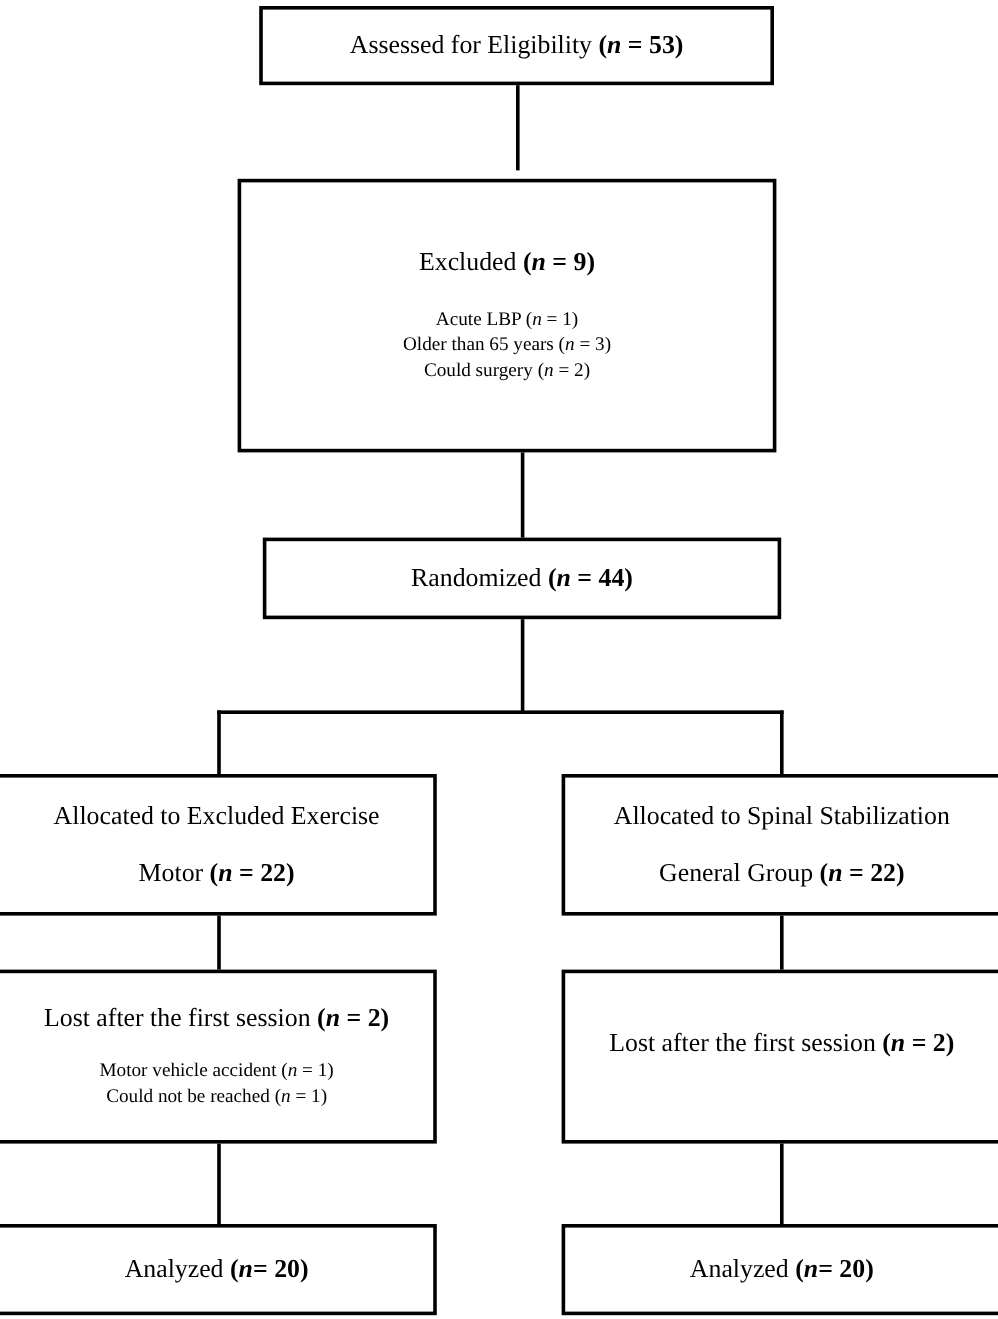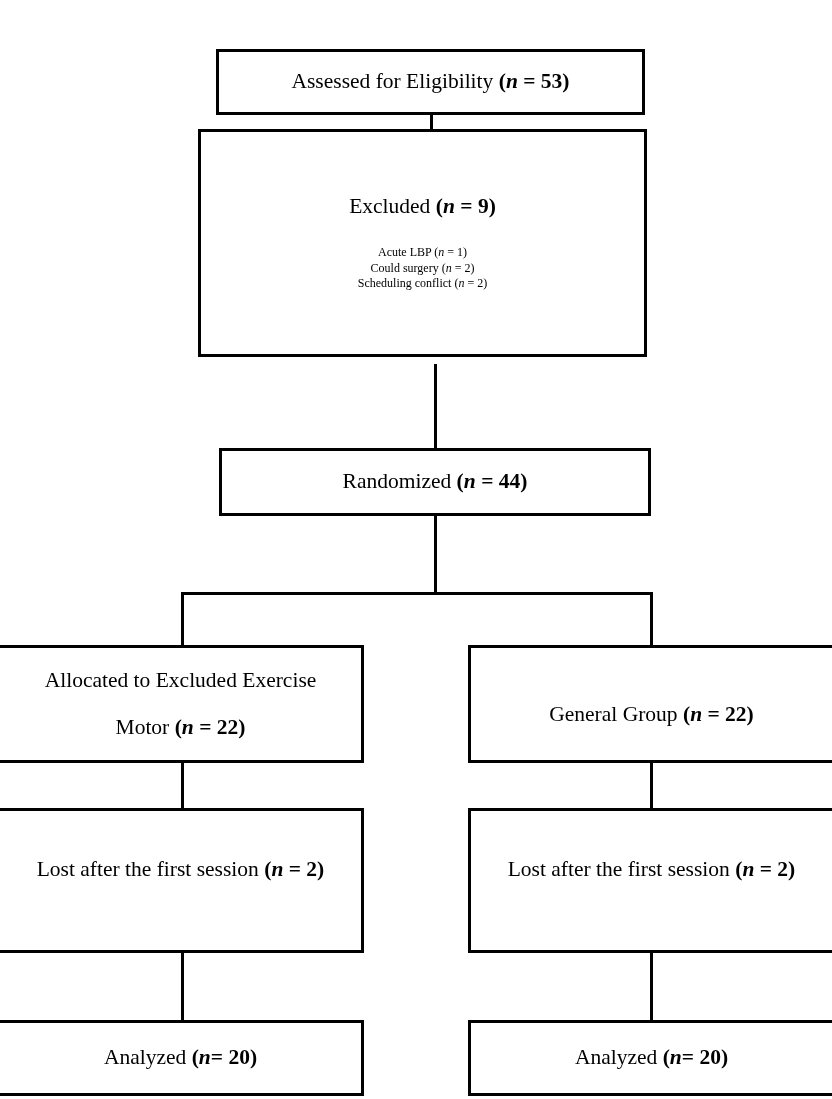--- a/index.html
+++ b/index.html
@@ -36,37 +36,37 @@
   }
   .v-line { width: 3px; }
   .h-line { height: 3px; }
 
   .ttl {
     font-size: 21.5px;
     line-height: 1.18;
     white-space: nowrap;
   }
   .sub {
-    font-size: 12px;
+    font-size: 16px;
     line-height: 1.30;
     white-space: nowrap;
   }
   .blk { display: block; }
 
   .n-italic { font-style: italic; }
   .n-bold   { font-weight: bold; }
   .n-bi     { font-style: italic; font-weight: bold; }
   .eq-bold  { font-weight: bold; }
 
   .gap-sm { height: 22px; }
   .gap-md { height: 26px; }
 
   
-  #node-assessed   { left: 216px; top: 5px;    width: 429px; height: 66px; margin-top: 44px; }
-  #node-excluded   { left: 198px; top: 129px;  width: 449px; height: 228px; }
+  #node-assessed   { left: 216px; top: 5px;    width: 429px; height: 66px; }
+  #node-excluded   { left: 198px; top: 149px;  width: 449px; height: 228px; }
   #node-randomized { left: 219px; top: 448px;  width: 432px; height: 68px; }
 
   #node-alloc-left   { left: -3px;  top: 645px;  width: 367px; height: 118px; }
   #node-alloc-right  { left: 468px; top: 645px;  width: 367px; height: 118px; }
   #node-lost-left    { left: -3px;  top: 808px;  width: 367px; height: 145px; }
   #node-lost-right   { left: 468px; top: 808px;  width: 367px; height: 145px; }
   #node-analyzed-left  { left: -3px;  top: 1020px; width: 367px; height: 76px; }
   #node-analyzed-right { left: 468px; top: 1020px; width: 367px; height: 76px; }
 
   
@@ -104,47 +104,53 @@
 
   <div class="node" id="node-excluded">
     <div class="ttl"><span>Excluded</span><span> </span><span class="eq-bold">(</span><span class="n-bi">n</span><span class="eq-bold"> = </span><span class="n-bold">9</span><span class="eq-bold">)</span></div>
 
     <div class="gap-md"></div>
 
     <div class="sub">
       <span class="blk"><span>Acute LBP</span><span> (</span><span class="n-italic">n</span><span> = </span><span>1</span><span>)</span></span>
 
 
+      <span class="blk"><span>Older than 65 years</span><span> (</span><span class="n-italic">n</span><span> = </span><span>3</span><span>)</span></span>
 
       <span class="blk"><span>Could surgery</span><span> (</span><span class="n-italic">n</span><span> = </span><span>2</span><span>)</span></span>
 
-      <span class="blk"><span>Scheduling conflict</span><span> (</span><span class="n-italic">n</span><span> = </span><span>2</span><span>)</span></span>
     </div>
   </div>
 
   <div class="node" id="node-randomized">
     <div class="ttl"><span>Randomized</span><span> </span><span class="eq-bold">(</span><span class="n-bi">n</span><span class="eq-bold"> = </span><span class="n-bold">44</span><span class="eq-bold">)</span></div>
   </div>
 
   <div class="node" id="node-alloc-left">
     <div class="ttl">Allocated to Excluded Exercise</div>
     <div class="gap-sm"></div>
     <div class="ttl"><span>Motor</span><span> </span><span class="eq-bold">(</span><span class="n-bi">n</span><span class="eq-bold"> = </span><span class="n-bold">22</span><span class="eq-bold">)</span></div>
   </div>
 
   <div class="node" id="node-alloc-right">
+    <div class="ttl">Allocated to Spinal Stabilization</div>
     <div class="gap-sm"></div>
     <div class="ttl"><span>General Group</span><span> </span><span class="eq-bold">(</span><span class="n-bi">n</span><span class="eq-bold"> = </span><span class="n-bold">22</span><span class="eq-bold">)</span></div>
   </div>
 
   <div class="node" id="node-lost-left">
     <div class="ttl"><span>Lost after the first session</span><span> </span><span class="eq-bold">(</span><span class="n-bi">n</span><span class="eq-bold"> = </span><span class="n-bold">2</span><span class="eq-bold">)</span></div>
 
     <div class="gap-sm"></div>
 
+    <div class="sub">
+      <span class="blk"><span>Motor vehicle accident</span><span> (</span><span class="n-italic">n</span><span> = </span><span>1</span><span>)</span></span>
+
+      <span class="blk"><span>Could not be reached</span><span> (</span><span class="n-italic">n</span><span> = </span><span>1</span><span>)</span></span>
+    </div>
   </div>
 
   <div class="node" id="node-lost-right">
     <div class="ttl"><span>Lost after the first session</span><span> </span><span class="eq-bold">(</span><span class="n-bi">n</span><span class="eq-bold"> = </span><span class="n-bold">2</span><span class="eq-bold">)</span></div>
 
     <div class="gap-sm"></div>
 
   </div>
 
   <div class="node" id="node-analyzed-left">

